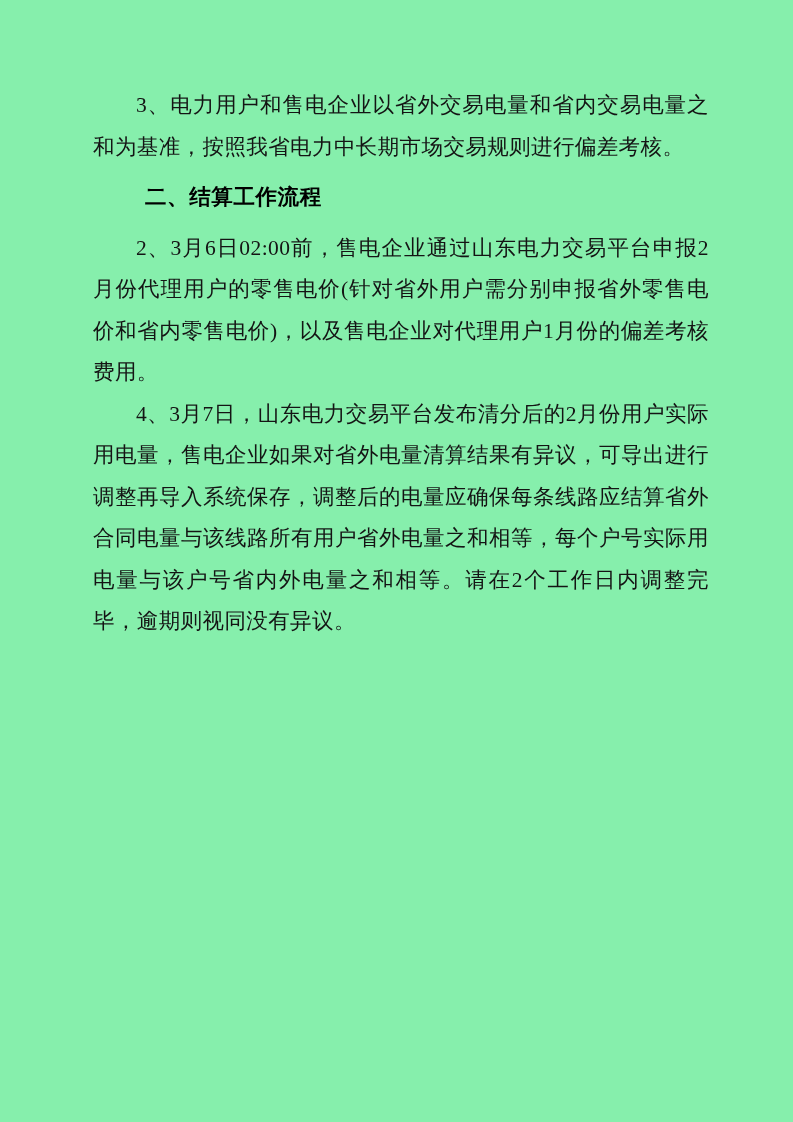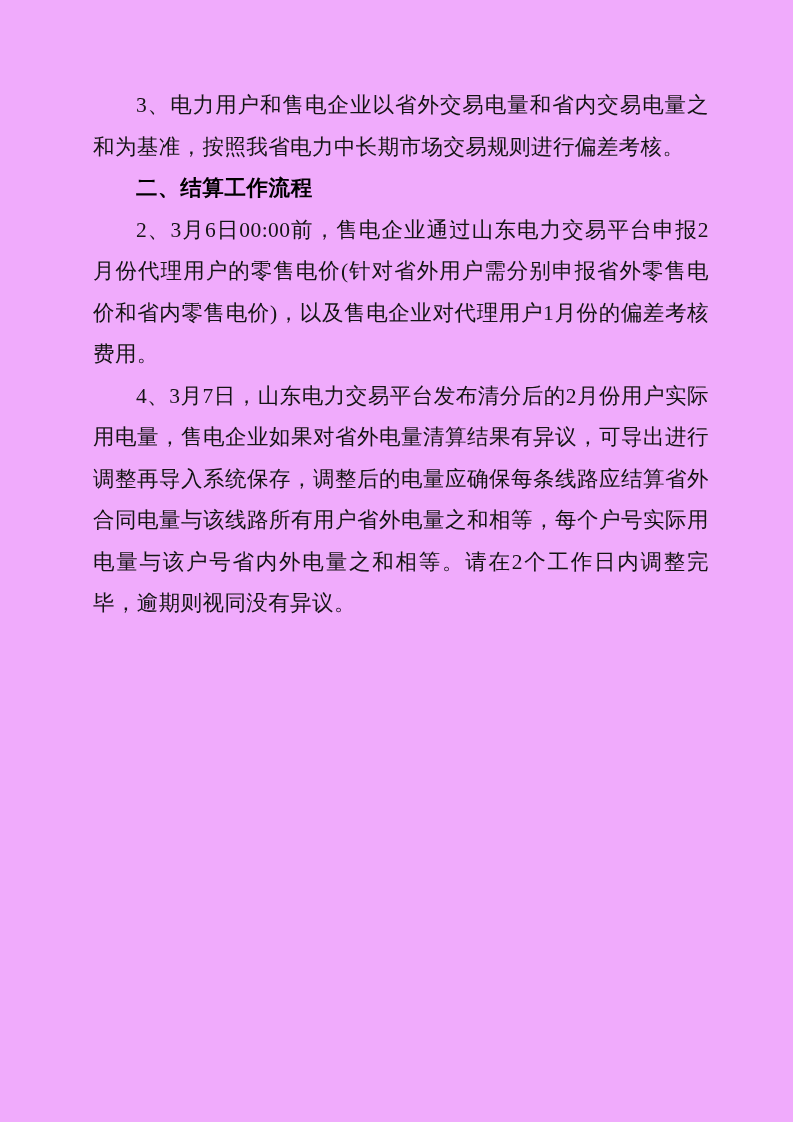--- a/index.html
+++ b/index.html
@@ -5,54 +5,54 @@
   html, body {
     margin: 0;
     padding: 0;
     background: #ffffff;
   }
   .page {
     position: relative;
     width: 793px;
     height: 1122px;
     margin: 0 auto;
-    background: #f0abfc;
+    background: #86efac;
     overflow: hidden;
     box-sizing: border-box;
     padding: 85px 84px 0 93px;
   }
   .doc-body {
     width: 100%;
     color: #111111;
   }
   p.body-para {
     margin: 0;
     font-family: "Liberation Serif", "DejaVu Serif", serif;
     font-size: 21.5px;
     line-height: 41.5px;
     text-align: justify;
     text-justify: inter-character;
     text-indent: 2em;
     letter-spacing: 0.4px;
     color: #141414;
   }
   p.heading-para {
-    margin: 0;
+    margin: 9px;
     font-family: "Liberation Sans", "DejaVu Sans", sans-serif;
     font-weight: bold;
     font-size: 21.5px;
     line-height: 41.5px;
     text-indent: 2em;
     letter-spacing: 0.6px;
     color: #000000;
   }
 </style>
 </head>
 <body>
 
 <div class="page">
   <div class="doc-body">
     <p class="body-para">3、电力用户和售电企业以省外交易电量和省内交易电量之和为基准，按照我省电力中长期市场交易规则进行偏差考核。</p>
     <p class="heading-para">二、结算工作流程</p>
-    <p class="body-para">2、3月6日00:00前，售电企业通过山东电力交易平台申报2月份代理用户的零售电价(针对省外用户需分别申报省外零售电价和省内零售电价)，以及售电企业对代理用户1月份的偏差考核费用。</p>
+    <p class="body-para">2、3月6日02:00前，售电企业通过山东电力交易平台申报2月份代理用户的零售电价(针对省外用户需分别申报省外零售电价和省内零售电价)，以及售电企业对代理用户1月份的偏差考核费用。</p>
     <p class="body-para">4、3月7日，山东电力交易平台发布清分后的2月份用户实际用电量，售电企业如果对省外电量清算结果有异议，可导出进行调整再导入系统保存，调整后的电量应确保每条线路应结算省外合同电量与该线路所有用户省外电量之和相等，每个户号实际用电量与该户号省内外电量之和相等。请在2个工作日内调整完毕，逾期则视同没有异议。</p>
   </div>
 </div>
 
 </body></html>

